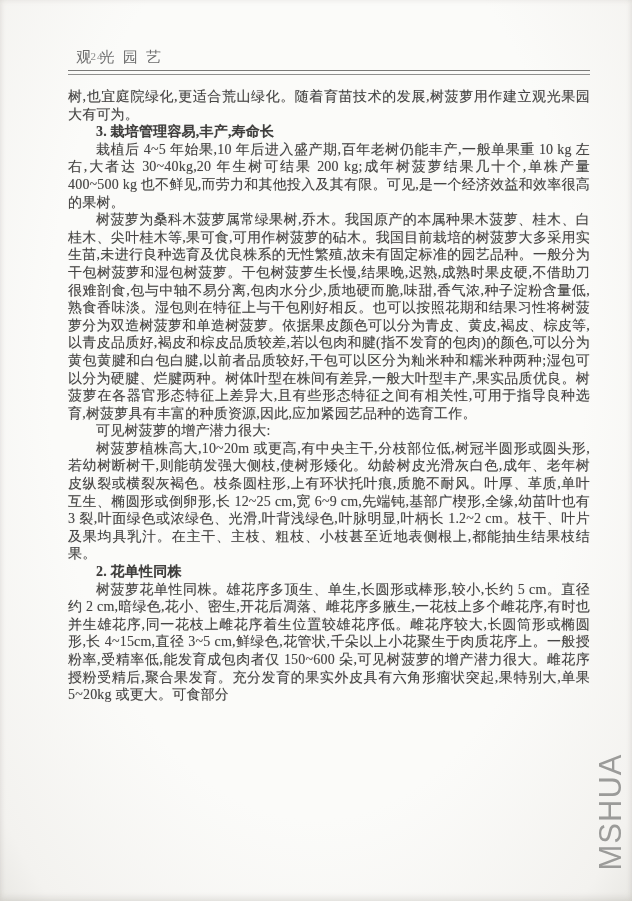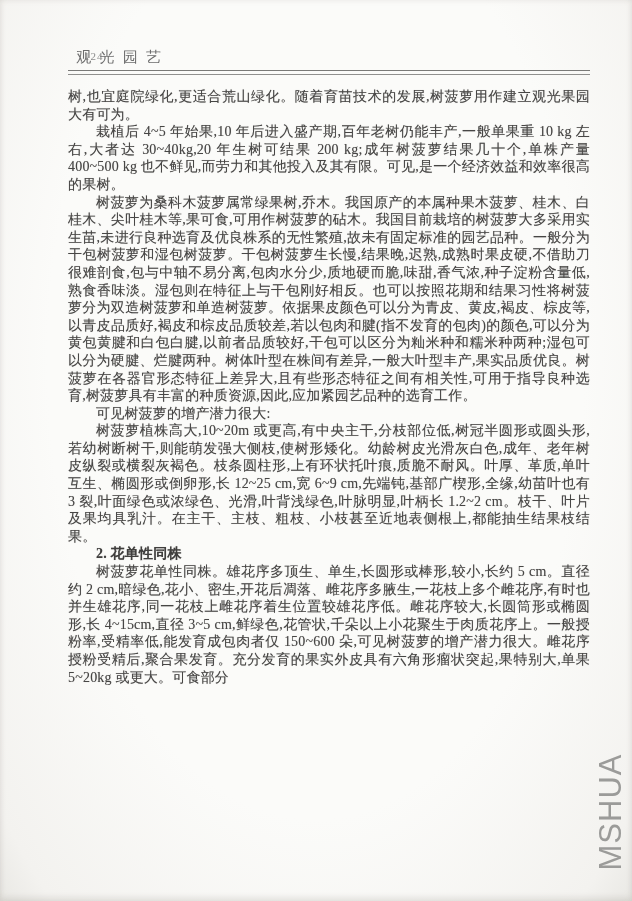--- a/index.html
+++ b/index.html
@@ -82,20 +82,21 @@
 <div class="scan-page">
 
   <div class="page-header">
     <span class="page-number">124</span>
     <span class="running-title">观光园艺</span>
     <div class="header-rule"></div>
   </div>
 
   <div class="page-body">
       <div class="para">树,也宜庭院绿化,更适合荒山绿化。随着育苗技术的发展,树菠萝用作建立观光果园大有可为。</div>
+      <div class="heading">3. 栽培管理容易,丰产,寿命长</div>
       <div class="para indent">栽植后 4~5 年始果,10 年后进入盛产期,百年老树仍能丰产,一般单果重 10 kg 左右,大者达 30~40kg,20 年生树可结果 200 kg;成年树菠萝结果几十个,单株产量 400~500 kg 也不鲜见,而劳力和其他投入及其有限。可见,是一个经济效益和效率很高的果树。</div>
       <div class="para indent">树菠萝为桑科木菠萝属常绿果树,乔木。我国原产的本属种果木菠萝、桂木、白桂木、尖叶桂木等,果可食,可用作树菠萝的砧木。我国目前栽培的树菠萝大多采用实生苗,未进行良种选育及优良株系的无性繁殖,故未有固定标准的园艺品种。一般分为干包树菠萝和湿包树菠萝。干包树菠萝生长慢,结果晚,迟熟,成熟时果皮硬,不借助刀很难剖食,包与中轴不易分离,包肉水分少,质地硬而脆,味甜,香气浓,种子淀粉含量低,熟食香味淡。湿包则在特征上与干包刚好相反。也可以按照花期和结果习性将树菠萝分为双造树菠萝和单造树菠萝。依据果皮颜色可以分为青皮、黄皮,褐皮、棕皮等,以青皮品质好,褐皮和棕皮品质较差,若以包肉和腱(指不发育的包肉)的颜色,可以分为黄包黄腱和白包白腱,以前者品质较好,干包可以区分为籼米种和糯米种两种;湿包可以分为硬腱、烂腱两种。树体叶型在株间有差异,一般大叶型丰产,果实品质优良。树菠萝在各器官形态特征上差异大,且有些形态特征之间有相关性,可用于指导良种选育,树菠萝具有丰富的种质资源,因此,应加紧园艺品种的选育工作。</div>
       <div class="para indent">可见树菠萝的增产潜力很大:</div>
       <div class="para indent">树菠萝植株高大,10~20m 或更高,有中央主干,分枝部位低,树冠半圆形或圆头形,若幼树断树干,则能萌发强大侧枝,使树形矮化。幼龄树皮光滑灰白色,成年、老年树皮纵裂或横裂灰褐色。枝条圆柱形,上有环状托叶痕,质脆不耐风。叶厚、革质,单叶互生、椭圆形或倒卵形,长 12~25 cm,宽 6~9 cm,先端钝,基部广楔形,全缘,幼苗叶也有 3 裂,叶面绿色或浓绿色、光滑,叶背浅绿色,叶脉明显,叶柄长 1.2~2 cm。枝干、叶片及果均具乳汁。在主干、主枝、粗枝、小枝甚至近地表侧根上,都能抽生结果枝结果。</div>
       <div class="heading">2. 花单性同株</div>
       <div class="para indent">树菠萝花单性同株。雄花序多顶生、单生,长圆形或棒形,较小,长约 5 cm。直径约 2 cm,暗绿色,花小、密生,开花后凋落、雌花序多腋生,一花枝上多个雌花序,有时也并生雄花序,同一花枝上雌花序着生位置较雄花序低。雌花序较大,长圆筒形或椭圆形,长 4~15cm,直径 3~5 cm,鲜绿色,花管状,千朵以上小花聚生于肉质花序上。一般授粉率,受精率低,能发育成包肉者仅 150~600 朵,可见树菠萝的增产潜力很大。雌花序授粉受精后,聚合果发育。充分发育的果实外皮具有六角形瘤状突起,果特别大,单果 5~20kg 或更大。可食部分</div>
     </div>
 
   <div class="watermark">
     <span>MSHUA</span>

